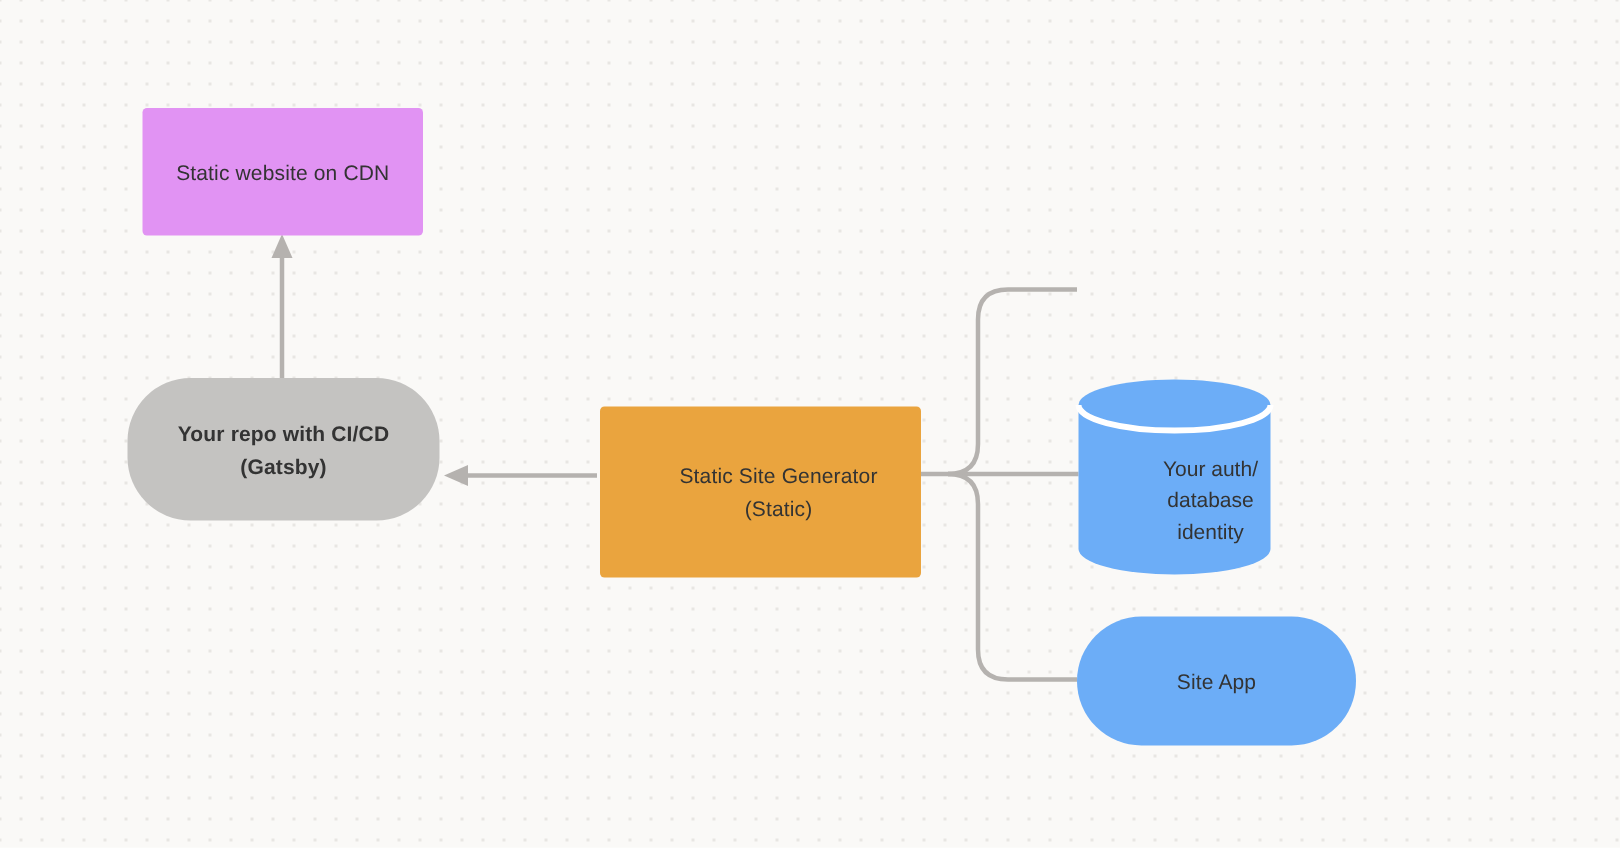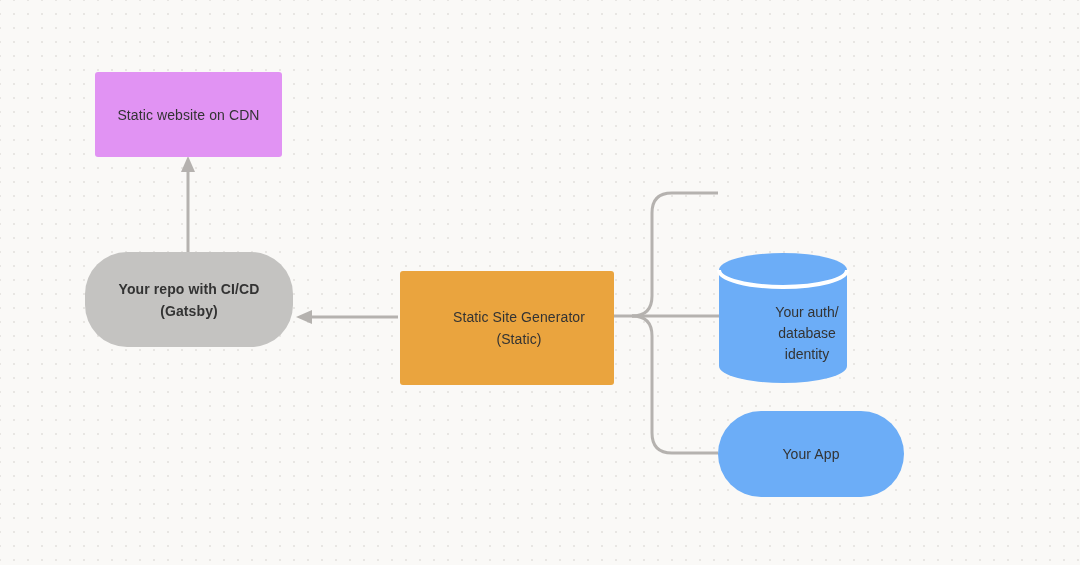--- a/index.html
+++ b/index.html
@@ -104,16 +104,16 @@
     <path d="M 6 22 A 64 17 0 0 1 134 22 L 134 118 A 64 17 0 0 1 6 118 Z" style="fill: rgb(108, 173, 247);"></path>
     <path class="cylinder-white-arc" d="M 6 22 A 64 17 0 0 0 134 22"></path>
   </svg>
   <div class="node-db-label">
     <div>Your auth/</div>
     <div>database</div>
     <div>identity</div>
   </div>
 
   <div class="node node-app" style="background-color: rgb(108, 173, 247);">
-    <span>Your App</span>
+    <span>Site App</span>
   </div>
 
 </div>
 
 </body></html>

